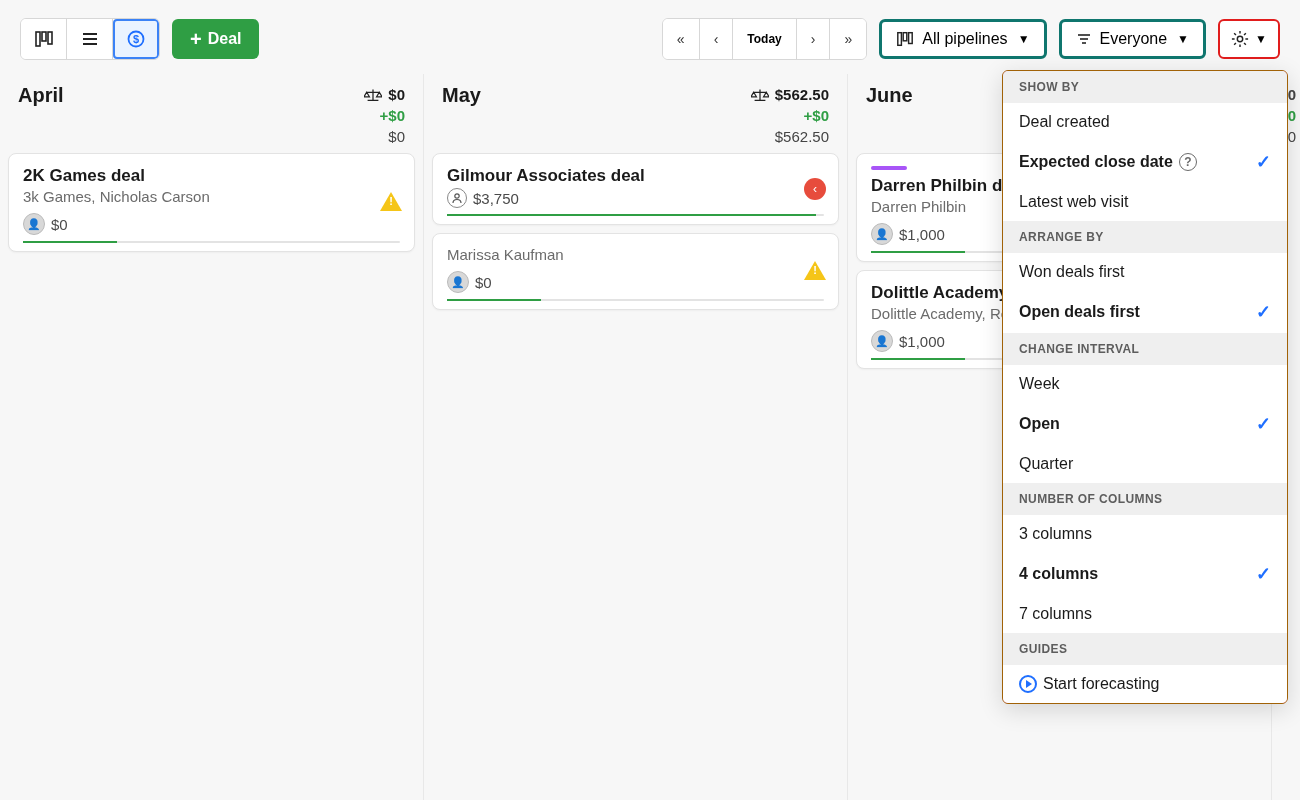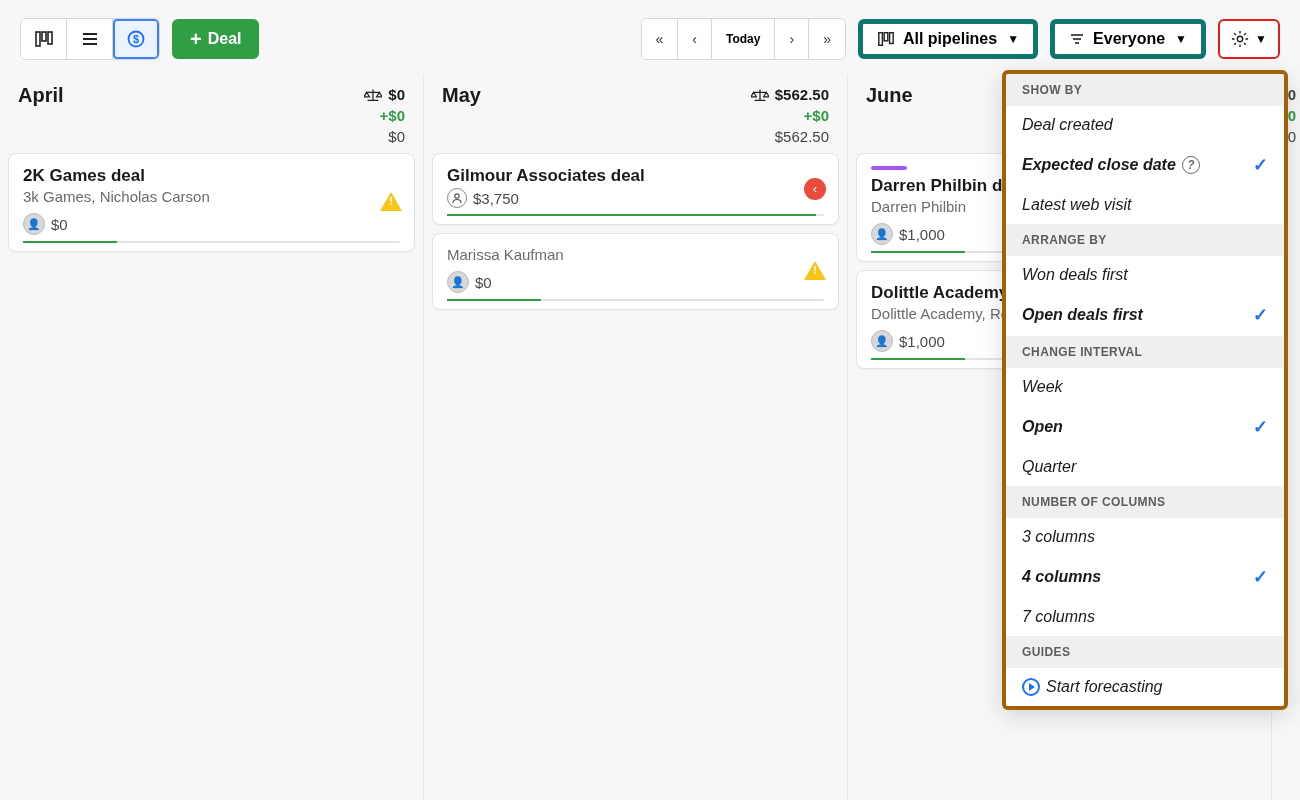--- a/index.html
+++ b/index.html
@@ -15,21 +15,21 @@
   .btn-deal { height: 40px; padding: 0 18px; background: #2f9e44; color: #fff; font-weight: 700; font-size: 16px; border: none; border-radius: 6px; display: flex; align-items: center; gap: 6px; cursor: pointer; }
   .btn-deal .plus { font-size: 20px; line-height: 0; }
 
   .grow { flex: 1 1 auto; }
 
   .date-nav { display: flex; border: 1px solid #d7d7d7; border-radius: 6px; background: #fff; overflow: hidden; }
   .date-nav button { height: 40px; background: #fff; border: none; border-right: 1px solid #d7d7d7; padding: 0 14px; display: flex; align-items: center; justify-content: center; cursor: pointer; font-size: 12px; font-weight: 600; }
   .date-nav button:last-child { border-right: none; }
   .date-nav .arr { font-size: 14px; font-weight: 400; color: #333; }
 
-  .btn-drop { height: 40px; background: #fff; border: 5px solid #0f766e; border-radius: 6px; padding: 0 14px; display: flex; align-items: center; gap: 8px; font-size: 16px; font-weight: 700; cursor: pointer; }
+  .btn-drop { height: 40px; background: #fff; border: 3px solid #0f766e; border-radius: 6px; padding: 0 14px; display: flex; align-items: center; gap: 8px; font-size: 16px; font-weight: 400; cursor: pointer; }
   .btn-drop .caret { font-size: 12px; margin-left: 2px; }
 
   .settings-btn { height: 40px; width: 62px; background: #fff; border: 2px solid #e11d1d; border-radius: 6px; display: flex; align-items: center; justify-content: center; gap: 6px; cursor: pointer; }
   .settings-btn .caret { font-size: 12px; }
 
   
   .board { display: flex; flex: 1 1 auto; overflow: hidden; justify-content: space-between; }
   .col { flex: 1 1 0; min-width: 0; border-right: 1px solid #e8e8e8; padding: 0 0 10px 0; display: flex; flex-direction: column; }
   .col:last-child { border-right: none; }
 
@@ -57,24 +57,24 @@
   .warn { width: 22px; height: 22px; position: absolute; right: 12px; top: 50%; transform: translateY(-50%); }
   .warn .tri { width: 0; height: 0; border-left: 11px solid transparent; border-right: 11px solid transparent; border-bottom: 19px solid #f5c518; position: relative; }
   .warn .tri::after { content: "!"; position: absolute; top: 3px; left: -3px; width: 6px; text-align: center; color: #fff; font-size: 11px; font-weight: 700; }
 
   .badge-red { width: 22px; height: 22px; border-radius: 50%; background: #e74c3c; color: #fff; display: flex; align-items: center; justify-content: center; font-size: 12px; position: absolute; right: 12px; top: 50%; transform: translateY(-50%); }
 
   
   .col.peek .col-right { color: #444; }
 
   
-  .dropdown { position: absolute; right: 12px; top: 70px; width: 286px; background: #f9a8d4; border: 4px solid #a16207; border-radius: 6px; box-shadow: 0 6px 24px rgba(0,0,0,.14); z-index: 20; overflow: hidden; font-size: 16px; }
+  .dropdown { position: absolute; right: 12px; top: 70px; width: 286px; background: #f9a8d4; border: 1px solid #a16207; border-radius: 6px; box-shadow: 0 6px 24px rgba(0,0,0,.14); z-index: 20; overflow: hidden; font-size: 16px; }
   .dd-sec { background: #efefef; color: #5d5d5d; font-size: 12px; font-weight: 700; letter-spacing: .4px; padding: 9px 16px; }
   .dd-item { padding: 10px 16px; display: flex; align-items: center; justify-content: space-between; cursor: pointer; background: #fff; }
-  .dd-item .lbl { display: flex; align-items: center; gap: 6px; font-style: italic; }
+  .dd-item .lbl { display: flex; align-items: center; gap: 6px; }
   .dd-item.sel { font-weight: 700; }
   .check { color: #1f6fff; font-size: 18px; font-weight: 700; }
   .help { width: 18px; height: 18px; border: 1.5px solid #6b6b6b; border-radius: 50%; display: inline-flex; align-items: center; justify-content: center; font-size: 12px; color: #6b6b6b; font-weight: 700; }
   .play-circle { width: 18px; height: 18px; border: 2px solid #1f6fff; border-radius: 50%; display: inline-flex; align-items: center; justify-content: center; }
   .play-circle::after { content: ""; border-left: 6px solid #1f6fff; border-top: 4px solid transparent; border-bottom: 4px solid transparent; margin-left: 2px; }
 
   
   svg { display: block; }
 </style>
 </head>

